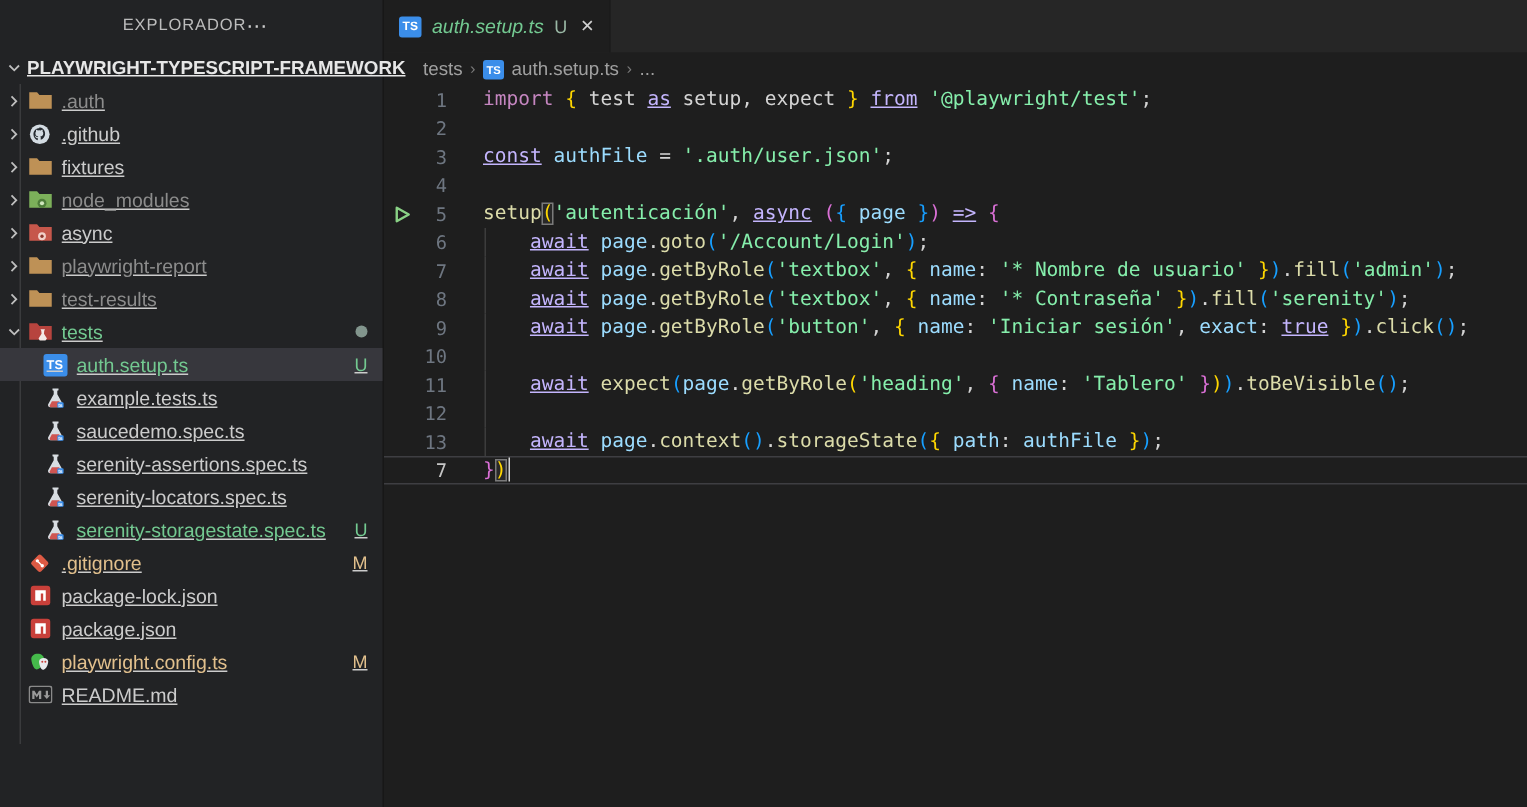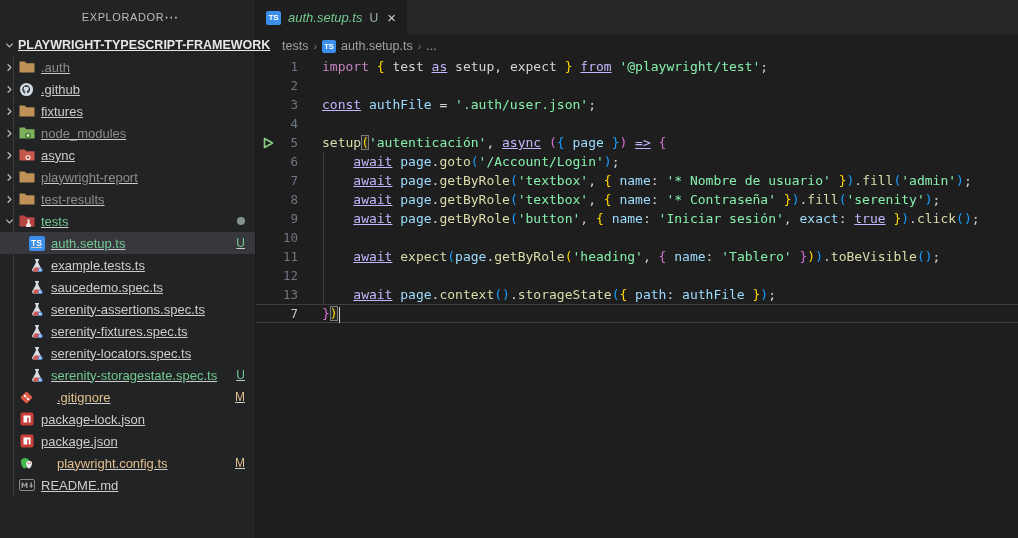--- a/index.html
+++ b/index.html
@@ -20,21 +20,21 @@
           font-size:13px; color:#cccccc; cursor:pointer; position:relative;text-decoration:underline; }
   .trow.root { font-weight:bold; color:#e7e7e7; font-size:12.5px; }
   .trow.selected { background:#37373d; }
   .chev { width:18px; height:16px; flex:none; display:flex; align-items:center; justify-content:center; }
   .sp1 { width:18px; flex:none; }
   .sp2 { width:28px; flex:none; }
   .ticon { width:17px; height:16px; margin-right:6px; flex:none; display:flex; align-items:center; justify-content:center; }
   .tlabel { flex:1; white-space:nowrap; overflow:hidden; }
   .dim   { color:#8c8c8c; }
   .green { color:#73c991; }
-  .mod   { color:#e2c08d;margin-left:16px; }
+  .mod   { color:#e2c08d; }
   .tbadge { font-size:12px; margin-left:6px; flex:none; }
   .tbadge.U { color:#73c991; }
   .tbadge.M { color:#e2c08d; }
   .dotbadge { width:8px; height:8px; border-radius:50%; background:#82958d; flex:none; margin-left:6px; }
   .tsicon { width:16px; height:15px; background:#3b8eea; border-radius:2px; color:#fff; font-size:8.5px;
             font-weight:bold; display:flex; align-items:center; justify-content:center;
             font-family:"Liberation Sans", sans-serif; }
 
   
   .main { flex:1; display:flex; flex-direction:column; min-width:0; }
@@ -237,32 +237,20 @@
           <span class="sp2"></span>
           <span class="ticon">
             <svg width="14" height="15" viewBox="0 0 14 15">
               <path d="M5 1h4v1.2l-0.8.3v2.3l3.6 6.6a1.4 1.4 0 01-1.2 2.1H3.4a1.4 1.4 0 01-1.2-2.1l3.6-6.6V2.5L5 2.2z" fill="#d8dde2"></path>
               <path d="M4.6 9.5h4.8l1.4 2.6a.9.9 0 01-.8 1.4H4a.9.9 0 01-.8-1.4z" fill="#cf5552"></path>
               <rect x="8.2" y="10.2" width="4.2" height="3.6" rx="0.8" fill="#3b8eea"></rect>
               <text x="10.3" y="13" font-size="3.4" fill="#fff" text-anchor="middle" font-family="Liberation Sans,sans-serif" font-weight="bold">ts</text>
             </svg>
           </span>
           <span class="tlabel">serenity-assertions.spec.ts</span>
-        </div>
-        <div class="trow">
-          <span class="sp2"></span>
-          <span class="ticon">
-            <svg width="14" height="15" viewBox="0 0 14 15">
-              <path d="M5 1h4v1.2l-0.8.3v2.3l3.6 6.6a1.4 1.4 0 01-1.2 2.1H3.4a1.4 1.4 0 01-1.2-2.1l3.6-6.6V2.5L5 2.2z" fill="#d8dde2"></path>
-              <path d="M4.6 9.5h4.8l1.4 2.6a.9.9 0 01-.8 1.4H4a.9.9 0 01-.8-1.4z" fill="#cf5552"></path>
-              <rect x="8.2" y="10.2" width="4.2" height="3.6" rx="0.8" fill="#3b8eea"></rect>
-              <text x="10.3" y="13" font-size="3.4" fill="#fff" text-anchor="middle" font-family="Liberation Sans,sans-serif" font-weight="bold">ts</text>
-            </svg>
-          </span>
-          <span class="tlabel">serenity-fixtures.spec.ts</span>
         </div>
         <div class="trow">
           <span class="sp2"></span>
           <span class="ticon">
             <svg width="14" height="15" viewBox="0 0 14 15">
               <path d="M5 1h4v1.2l-0.8.3v2.3l3.6 6.6a1.4 1.4 0 01-1.2 2.1H3.4a1.4 1.4 0 01-1.2-2.1l3.6-6.6V2.5L5 2.2z" fill="#d8dde2"></path>
               <path d="M4.6 9.5h4.8l1.4 2.6a.9.9 0 01-.8 1.4H4a.9.9 0 01-.8-1.4z" fill="#cf5552"></path>
               <rect x="8.2" y="10.2" width="4.2" height="3.6" rx="0.8" fill="#3b8eea"></rect>
               <text x="10.3" y="13" font-size="3.4" fill="#fff" text-anchor="middle" font-family="Liberation Sans,sans-serif" font-weight="bold">ts</text>
             </svg>

